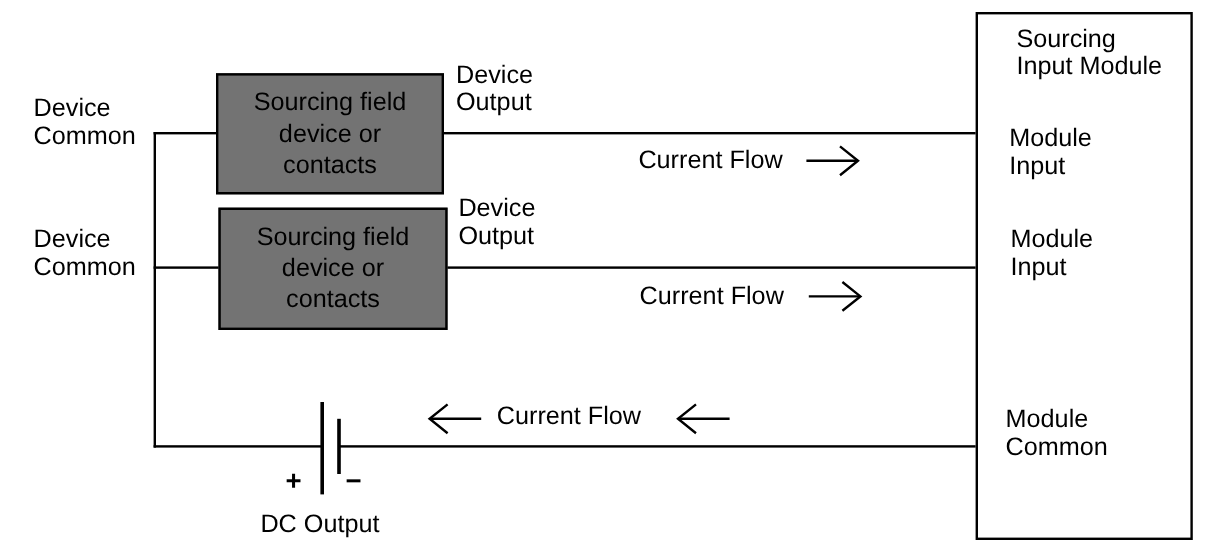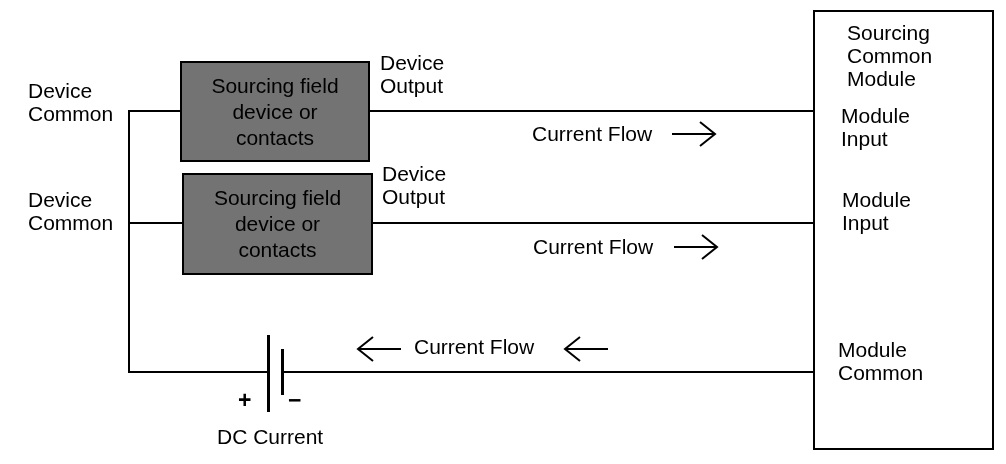--- a/index.html
+++ b/index.html
@@ -53,36 +53,36 @@
   <div class="wire" style="left:128px; top:110px; width:2px; height:263px;"></div>
   <div class="wire" style="left:369px; top:110px; width:445px; height:2px;"></div>
   <div class="wire" style="left:372px; top:222px; width:442px; height:2px;"></div>
   <div class="wire" style="left:128px; top:371px; width:140px; height:2px;"></div>
   <div class="wire" style="left:283px; top:371px; width:531px; height:2px;"></div>
 
   <div class="wire" style="left:267px; top:335px; width:3px; height:77px;"></div>
   <div class="wire" style="left:281px; top:349px; width:3px; height:46px;"></div>
   <span class="sign" style="left:238px; top:389px;">+</span>
   <span class="sign" style="left:288px; top:389px;">−</span>
-  <div class="lbl" style="left:217px; top:425px;">DC Current</div>
+  <div class="lbl" style="left:217px; top:425px;">DC Output</div>
 
   <div class="fbox" style="left:180px; top:61px; width:190px; height:101px; box-sizing:border-box;">
     <span>Sourcing field
 device or
 contacts</span>
   </div>
   <div class="fbox" style="left:182px; top:173px; width:191px; height:102px; box-sizing:border-box;">
     <span>Sourcing field
 device or
 contacts</span>
   </div>
 
   <div class="module"></div>
   <div class="lbl" style="left:847px; top:21px;">Sourcing
-Common Module</div>
+Input Module</div>
   <div class="lbl" style="left:841px; top:104px;">Module
 Input</div>
   <div class="lbl" style="left:842px; top:188px;">Module
 Input</div>
   <div class="lbl" style="left:838px; top:338px;">Module
 Common</div>
 
   <div class="lbl" style="left:28px; top:79px;">Device
 Common</div>
   <div class="lbl" style="left:28px; top:188px;">Device

